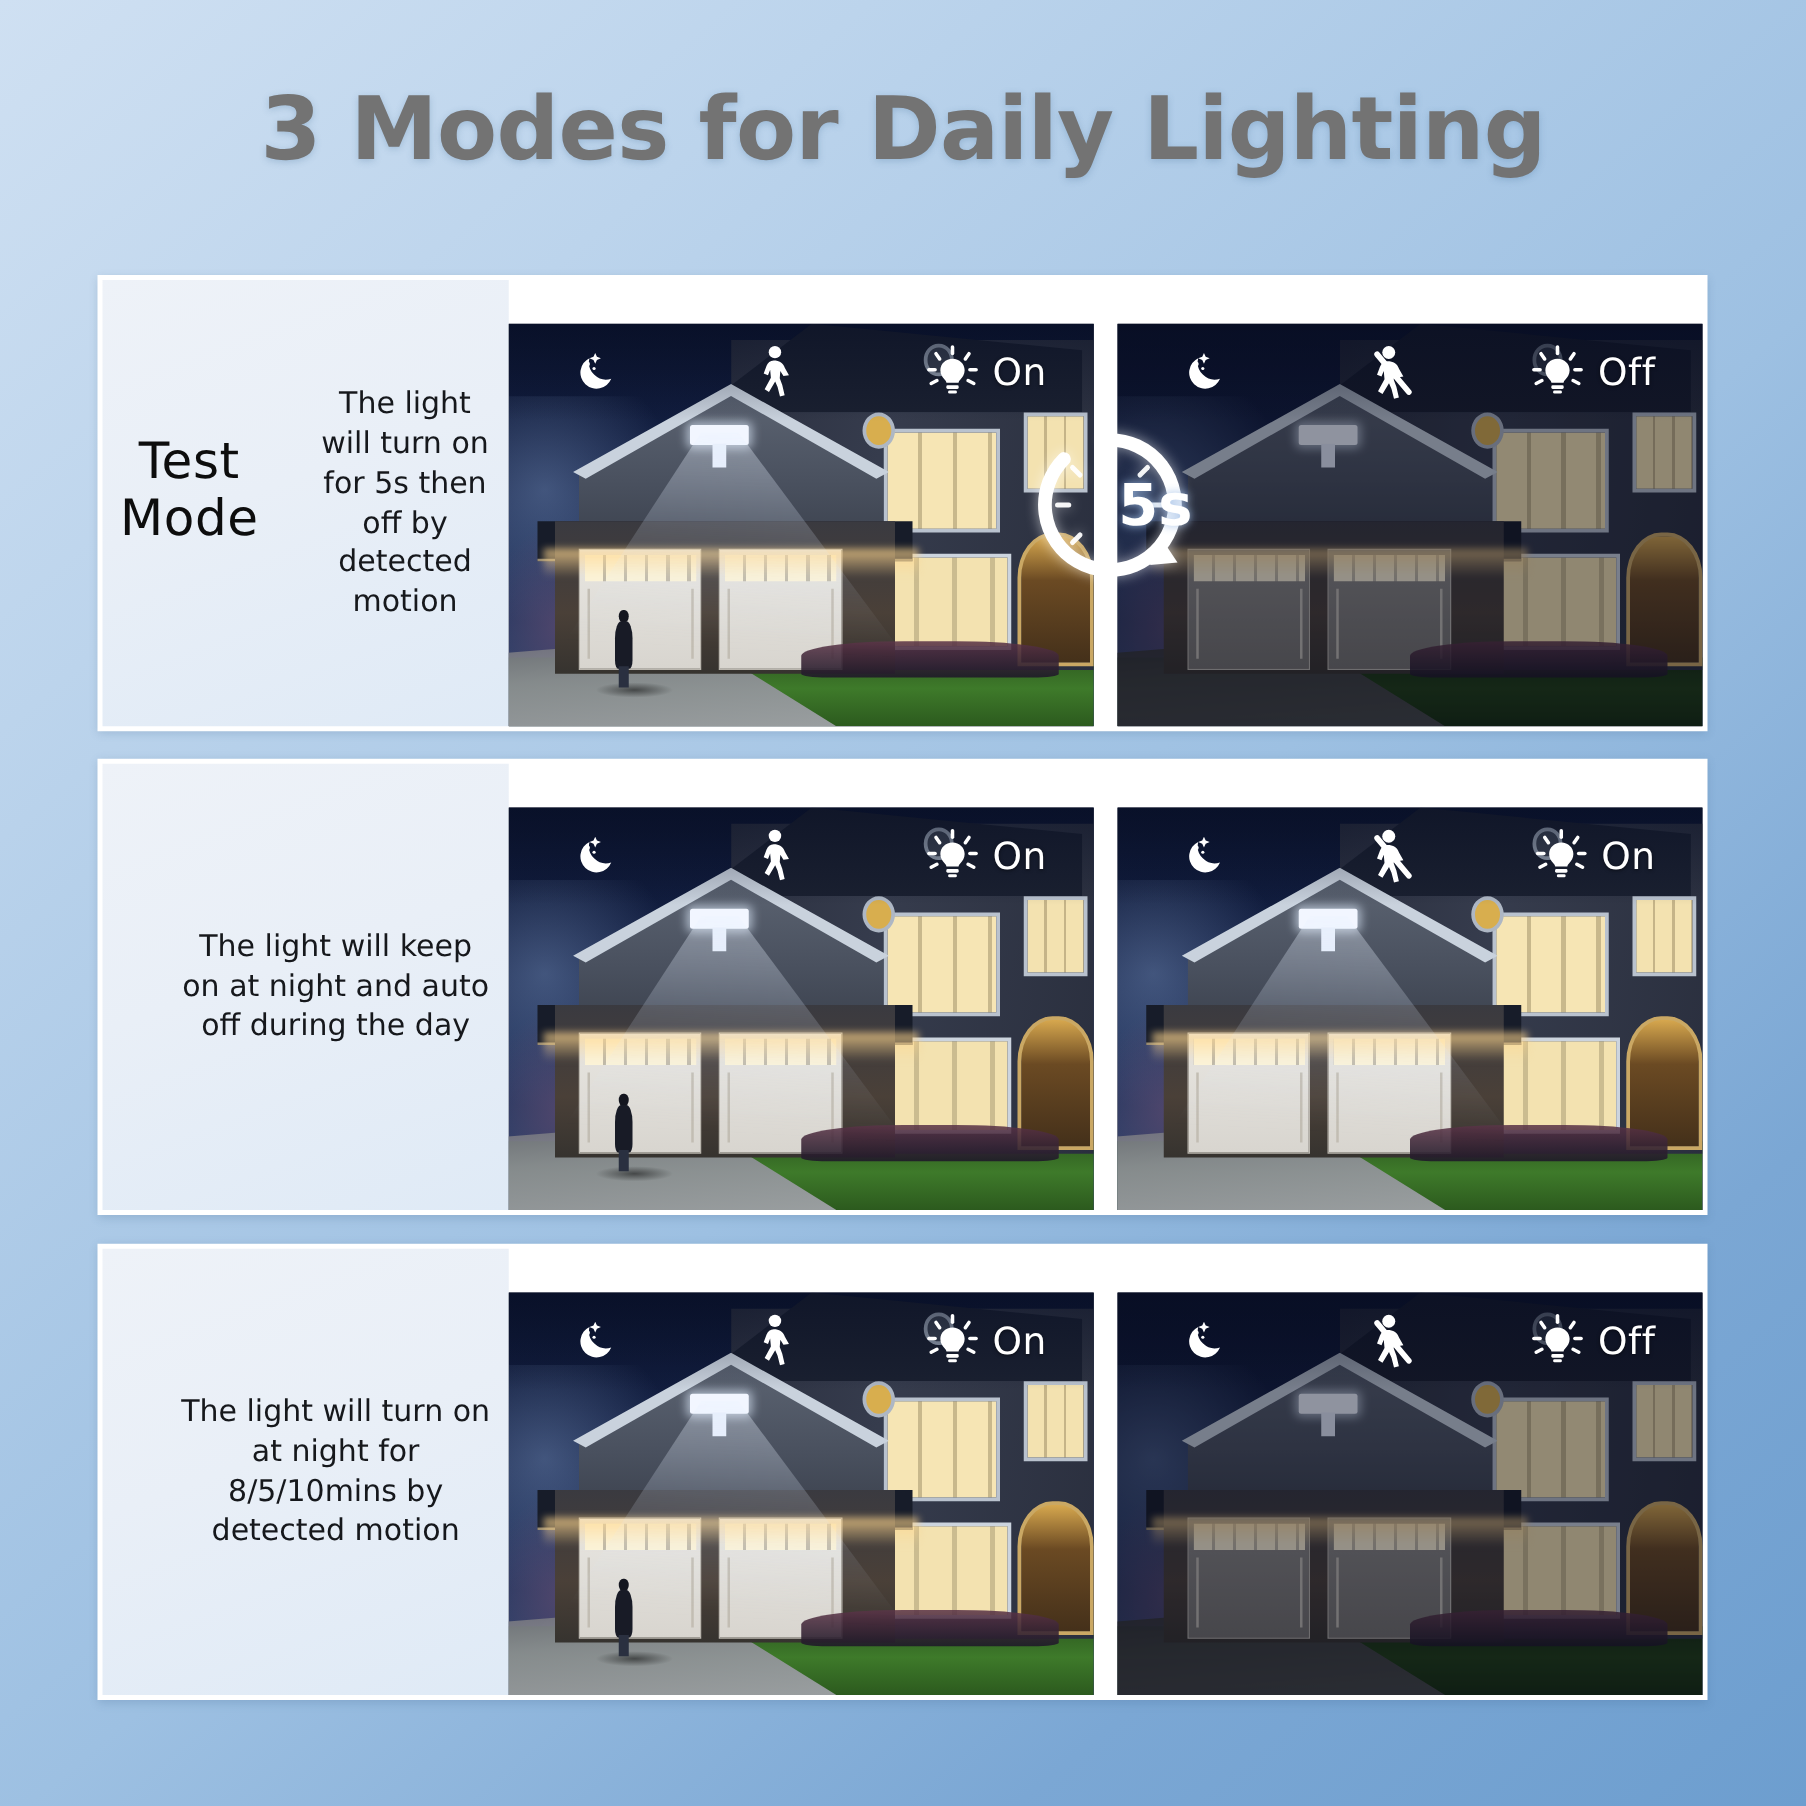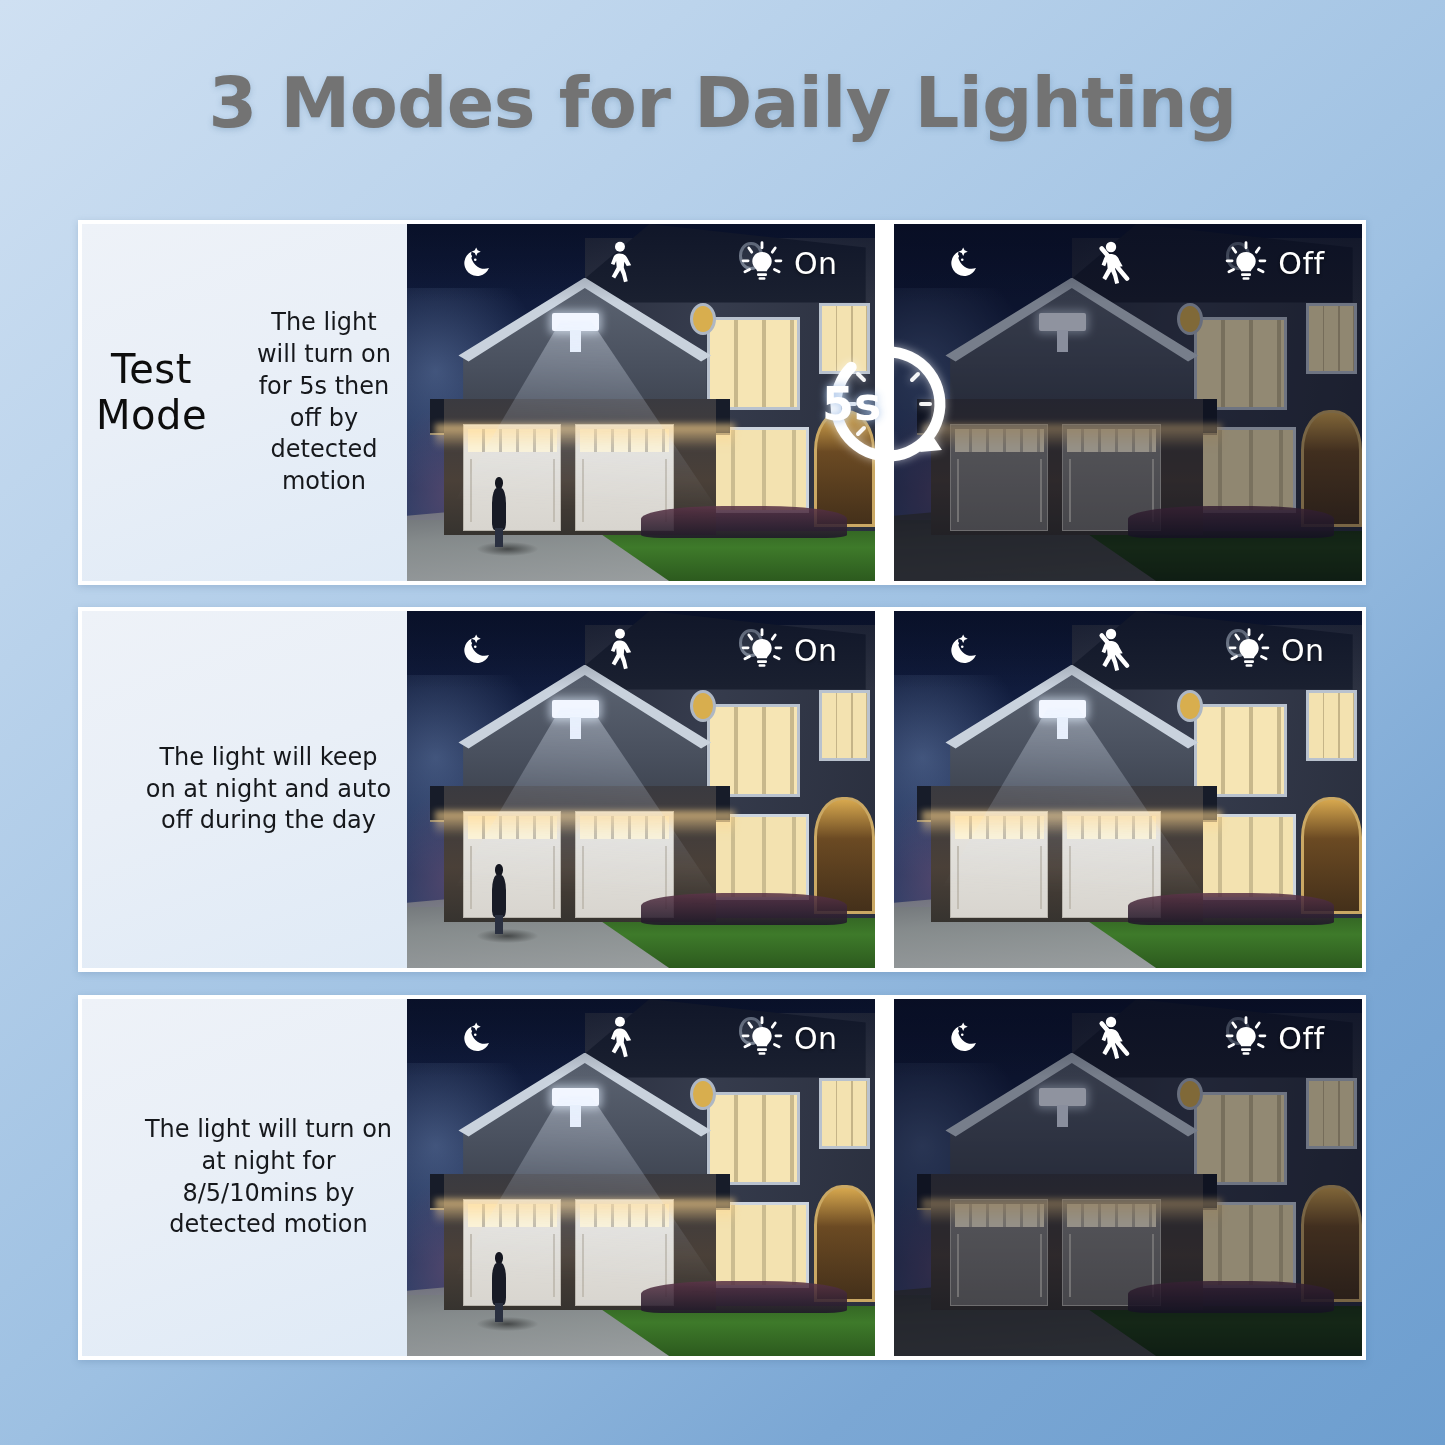--- a/index.html
+++ b/index.html
@@ -41,21 +41,21 @@
     font-size:40px; color:#0d0d0d; font-weight:400;
     letter-spacing:.5px; margin-bottom:22px; text-align:center;
     font-family:"DejaVu Sans","Liberation Sans",sans-serif;
   }
   .mode-desc{
     font-size:24px; color:#16181c; line-height:1.32; text-align:center;
     font-family:"DejaVu Sans","Liberation Sans",sans-serif;
     margin-left:48px;
   }
 
-  .photos{ flex:1; display:flex; gap:19px; }
+  .photos{ flex:1; display:flex; gap:19px;margin-top:35px; }
   .photo{
     position:relative; flex:1; overflow:hidden;
     background:#0a1024;
   }
 
   
   .sky{
     position:absolute; inset:0;
     background:linear-gradient(178deg,#0d1733 0%,#16234a 30%,#223col 60%);
     background:linear-gradient(180deg,#0b1430 0%,#152246 38%,#24365f 68%,#34496f 100%);
@@ -215,21 +215,21 @@
   .onoff{
     color:#ffffff; font-size:30px; letter-spacing:.5px;
     font-family:"DejaVu Sans","Liberation Sans",sans-serif;
     text-shadow:0 1px 3px rgba(0,0,0,.55);
   }
 
   
   .badge5s{
     position:absolute; z-index:20; left:822px; top:338px;
     width:132px; height:132px;
-    display:flex; align-items:center; justify-content:flex-start;
+    display:flex; align-items:center; justify-content:flex-end;
   }
   .badge5s svg{ position:absolute; inset:0; filter:drop-shadow(0 0 5px rgba(255,255,255,.55)); }
   .badge5s .label{
     position:relative; color:#ffffff; font-size:46px; font-weight:bold;
     font-family:"DejaVu Sans","Liberation Sans",sans-serif;
     text-shadow:0 0 8px rgba(160,190,230,.9);
   }
 </style>
 </head>
 <body>

